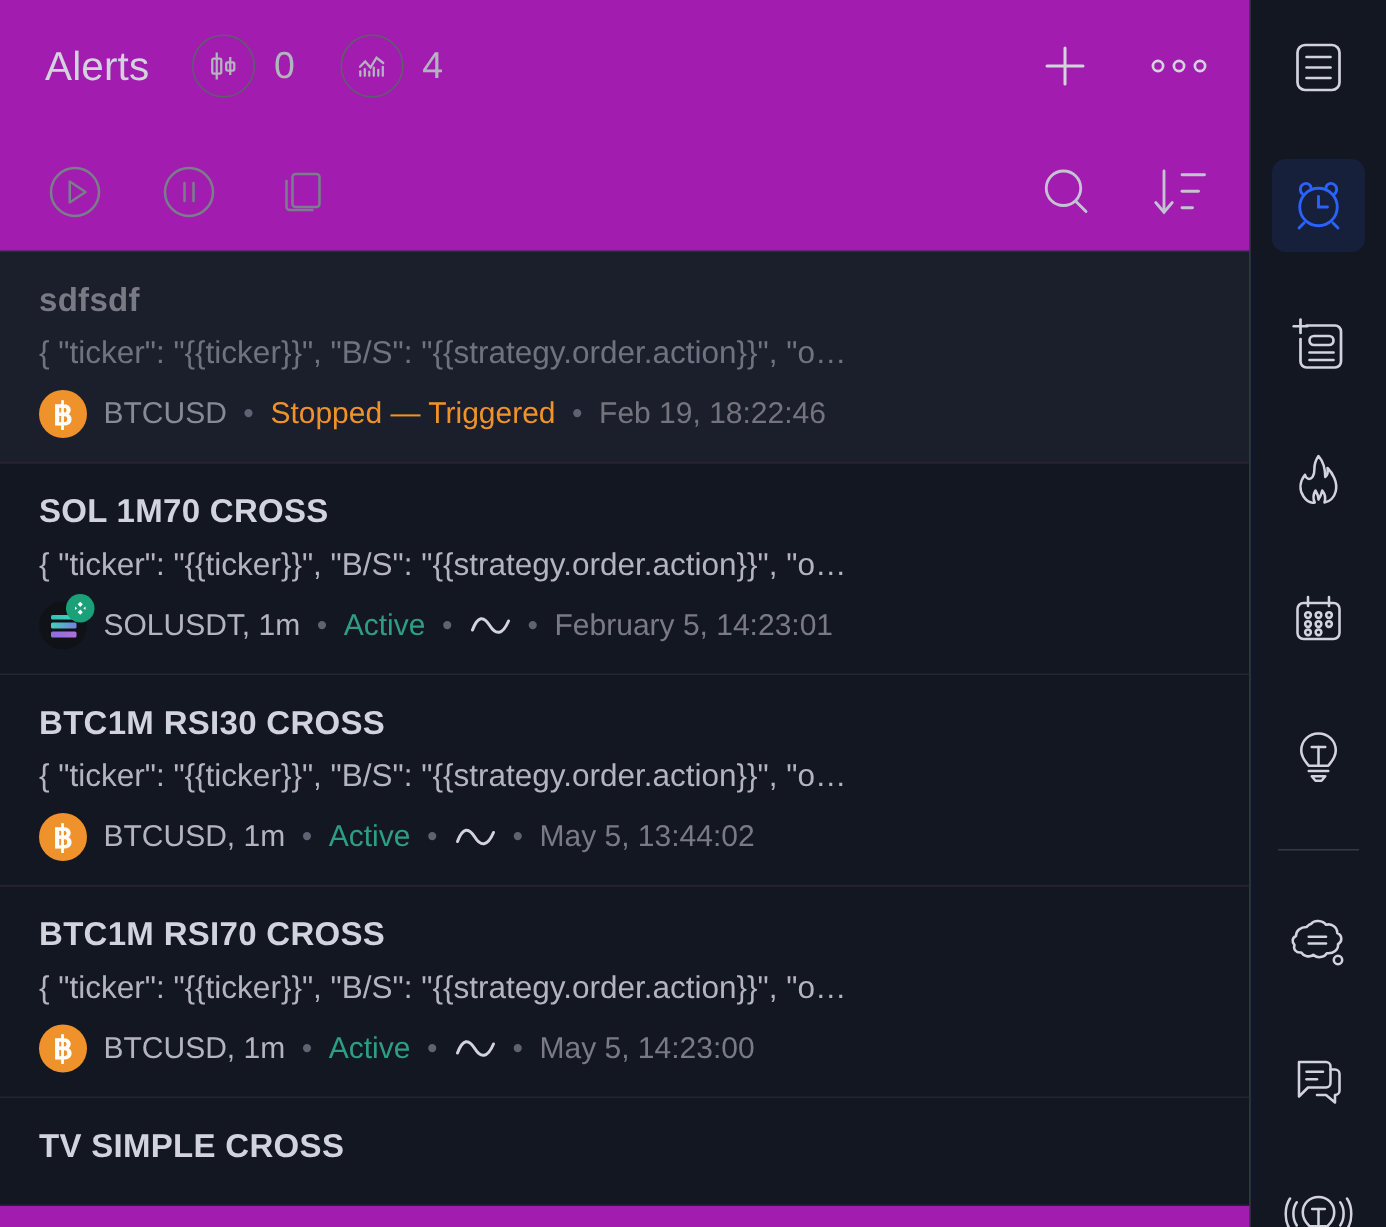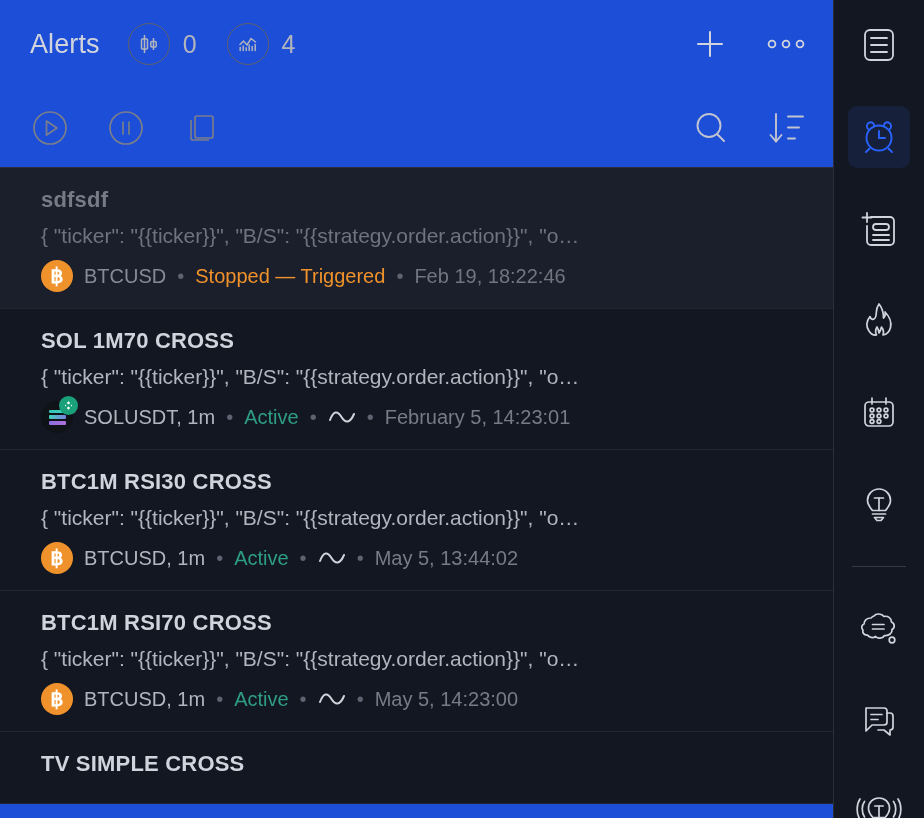--- a/index.html
+++ b/index.html
@@ -10,21 +10,21 @@
     overflow: hidden;
   }
   .app {
     display: flex;
     width: 924px; height: 818px;
   }
 
   
   .panel {
     width: 834px; height: 818px;
-    background: #1d4ed8;
+    background: #a21caf;
     display: flex; flex-direction: column;
     position: relative;
     border-right: 1px solid #2a2e39;
   }
 
   
   .hdr {
     height: 88px; flex: 0 0 88px;
     display: flex; align-items: center;
     padding: 0 24px 0 30px;
@@ -70,21 +70,21 @@
   .tb-right { display: flex; align-items: center; }
   .tb-right .tb-btn + .tb-btn { margin-left: 28px; }
 
   
   .list {
     flex: 1 1 auto;
     overflow: hidden;
     position: relative;
   }
   .alert-row {
-    padding: 19px 26px 16px 41px;
+    padding: 19px 26px 16px 26px;
     border-bottom: 1px solid #22262f;
     cursor: pointer;
     background: #131722;
   }
   .alert-row.selected { background: #1b1f2b; }
   .a-title {
     font-size: 22px; font-weight: 700; color: #d1d4dc;
     letter-spacing: .2px; line-height: 1.22;
     white-space: nowrap; overflow: hidden; text-overflow: ellipsis;
   }

